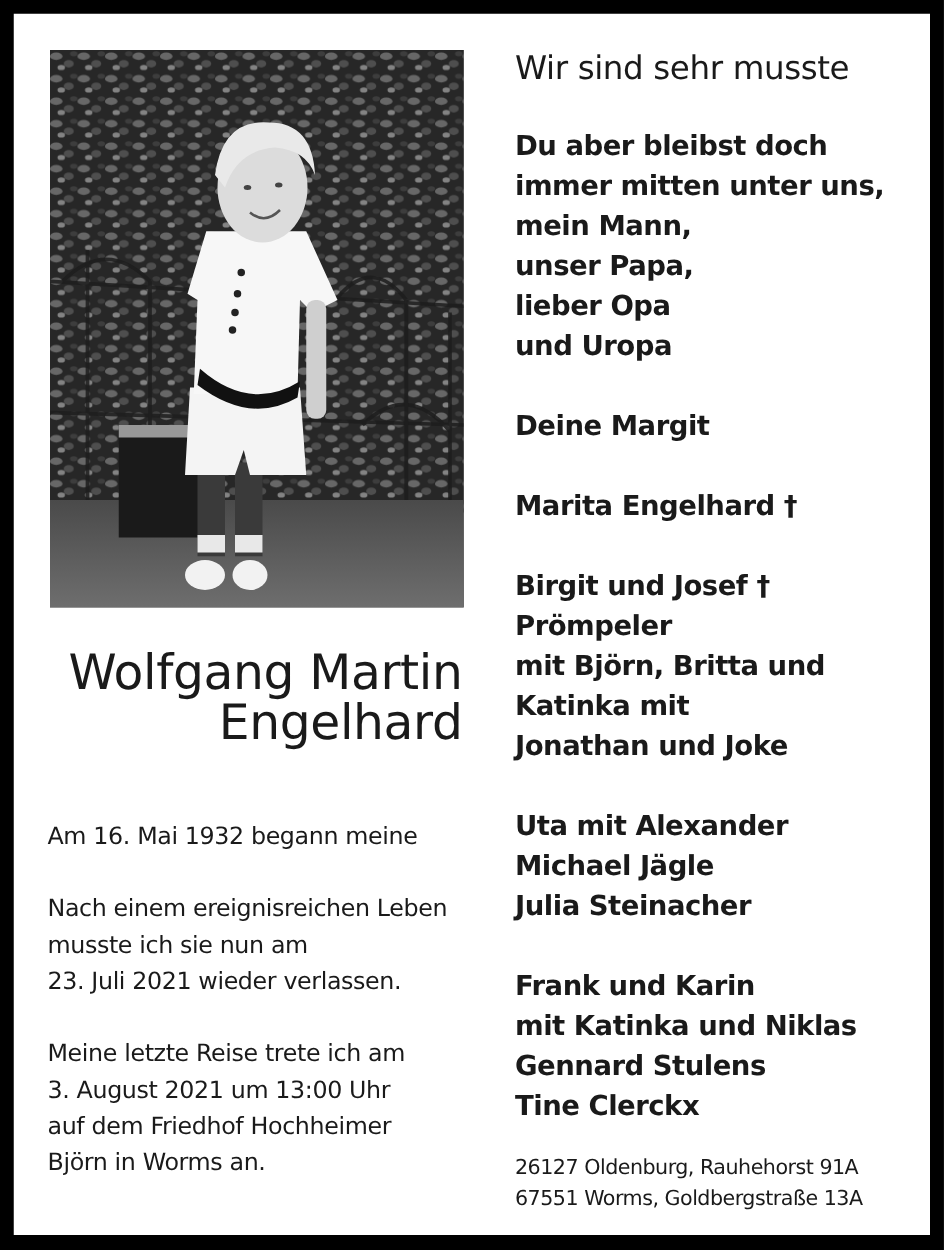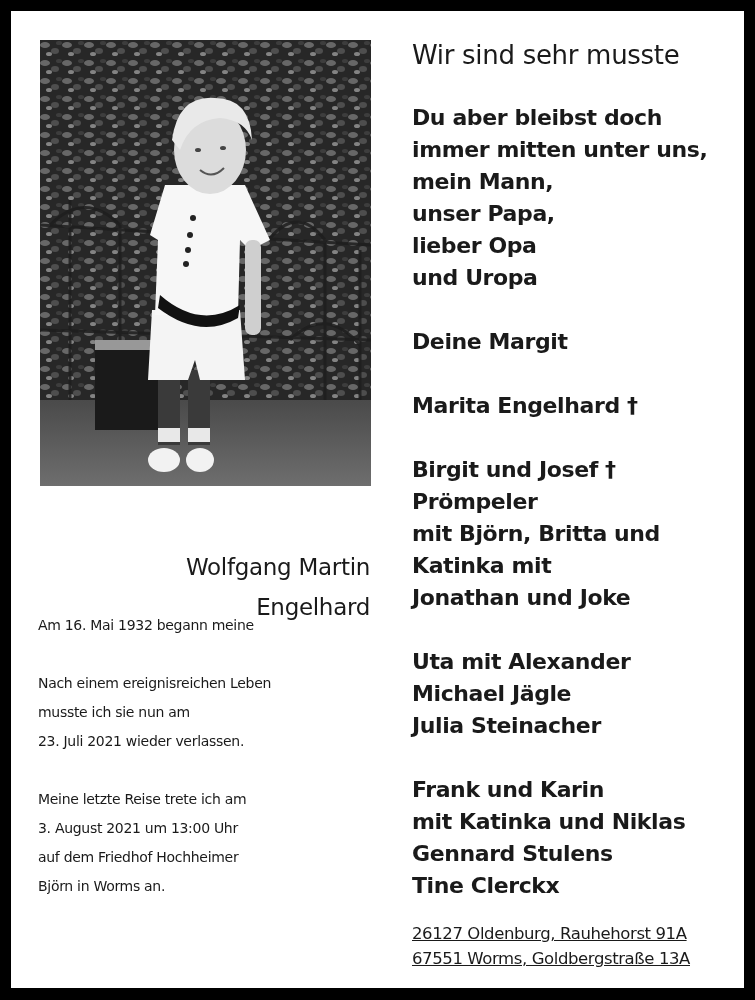--- a/index.html
+++ b/index.html
@@ -9,39 +9,39 @@
     background: #fff; box-sizing: border-box;
     font-family: "DejaVu Sans", "Liberation Sans", sans-serif;
     color: #1a1a1a;
   }
   .photo {
     position: absolute; left: 29px; top: 29px; width: 331px; height: 446px;
     overflow: hidden; background: #3a3a3a;
   }
   .photo svg { display: block; }
   .name {
-    position: absolute; left: 29px; top: 536px; width: 330px;
-    text-align: right; font-size: 23px; line-height: 40px; letter-spacing: -0.3px;
+    position: absolute; left: 29px; top: 508px; width: 330px;
+    text-align: right; font-size: 39px; line-height: 40px; letter-spacing: -0.3px;
     font-weight: normal;
   }
   .left-text {
-    position: absolute; left: 27px; top: 600px; width: 345px;
-    font-size: 14px; line-height: 29px; letter-spacing: -0.3px;
+    position: absolute; left: 27px; top: 644px; width: 345px;
+    font-size: 19px; line-height: 29px; letter-spacing: -0.3px;
   }
   .left-text p { margin: 0 0 29px 0; }
   .right-col {
     position: absolute; left: 401px; top: 26px; width: 330px;
   }
   .heading { font-size: 26px; line-height: 36px; margin: 0 0 29px 0; font-weight: normal; letter-spacing: -0.3px; }
   .verse, .signers p { font-size: 22px; line-height: 32px; margin: 0; letter-spacing: -0.4px; font-weight: bold; }
   .signers p { margin-top: 32px; }
   .line { display: block; white-space: nowrap; }
   .address {
     position: absolute; left: 401px; top: 910px; width: 330px;
-    font-size: 16.5px; line-height: 25px; letter-spacing: -0.4px; text-decoration: underline;
+    font-size: 16.5px; line-height: 25px; letter-spacing: -0.4px;
   }
 </style>
 </head>
 <body>
 
 <div class="card">
 
   <div class="photo" title="Black and white photo of a smiling young child in white clothes with a dark belt, standing in front of a garden fence and hedge">
     <svg width="331" height="446" viewBox="0 0 331 446" xmlns="http://www.w3.org/2000/svg">
       <defs>

